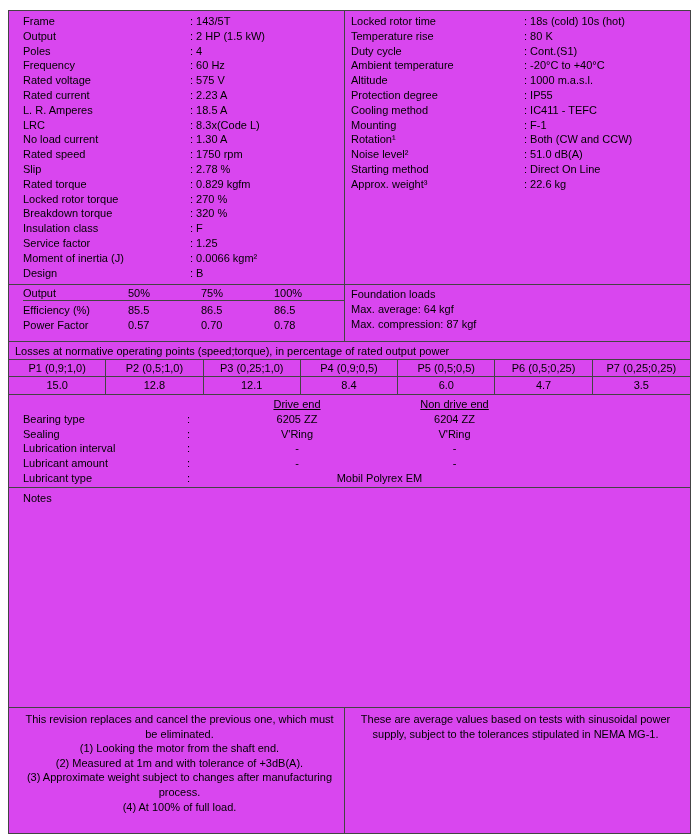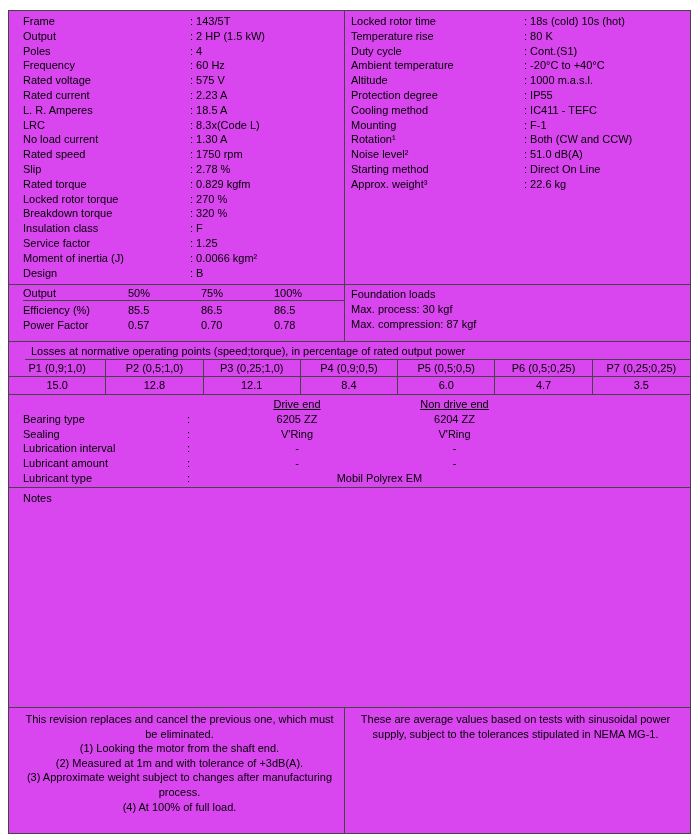--- a/index.html
+++ b/index.html
@@ -29,21 +29,21 @@
   
   .perf { display: flex; height: 57px; }
   .perf-left { width: 336px; border-right: 1px solid var(--line); padding: 0 0 0 14px; }
   .perf-header { height: 16px; line-height: 16px; border-bottom: 1px solid var(--line); margin-right: 0; }
   .perf-header .plabel, .perf-body .plabel { width: 105px; flex: none; }
   .pcol { width: 73px; flex: none; }
   .perf-body { padding-top: 2px; }
   .perf-right { flex: 1; padding: 2px 0 0 6px; }
 
   
-  .losses-title { height: 18px; line-height: 18px; padding-left: 6px; border-bottom: 1px solid var(--line); white-space: nowrap; margin-left: 16px; }
+  .losses-title { height: 18px; line-height: 18px; padding-left: 6px; border-bottom: 1px solid var(--line); white-space: nowrap; }
   .losses-grid { display: grid; grid-template-columns: repeat(7, 1fr); }
   .lcell { text-align: center; height: 17px; line-height: 17px; border-right: 1px solid var(--line); overflow: hidden; white-space: nowrap; }
   .lcell:nth-child(7n) { border-right: none; }
   .lhead { border-bottom: 1px solid var(--line); }
 
   
   .bearings { height: 93px; padding: 2px 0 0 14px; }
   .brow { display: flex; line-height: 14.8px; white-space: nowrap; }
   .b-lbl { width: 164px; flex: none; }
   .b-colon { width: 35px; flex: none; }
@@ -212,22 +212,22 @@
           <span class="plabel">Power Factor</span>
           <span class="pcol">0.57</span>
           <span class="pcol">0.70</span>
           <span class="pcol">0.78</span>
         </div>
       </div>
     </div>
     <div class="perf-right">
       <div class="row">Foundation loads</div>
       <div class="row">
-          <span class="lbl">Max. process</span>
-          <span class="val">: 30 kgf</span>
+          <span class="lbl">Max. average</span>
+          <span class="val">: 64 kgf</span>
         </div>
       <div class="row">
           <span class="lbl">Max. compression</span>
           <span class="val">: 87 kgf</span>
         </div>
     </div>
   </div>
 
   <div class="section">
     <div class="losses-title">Losses at normative operating points (speed;torque), in percentage of rated output power</div>

